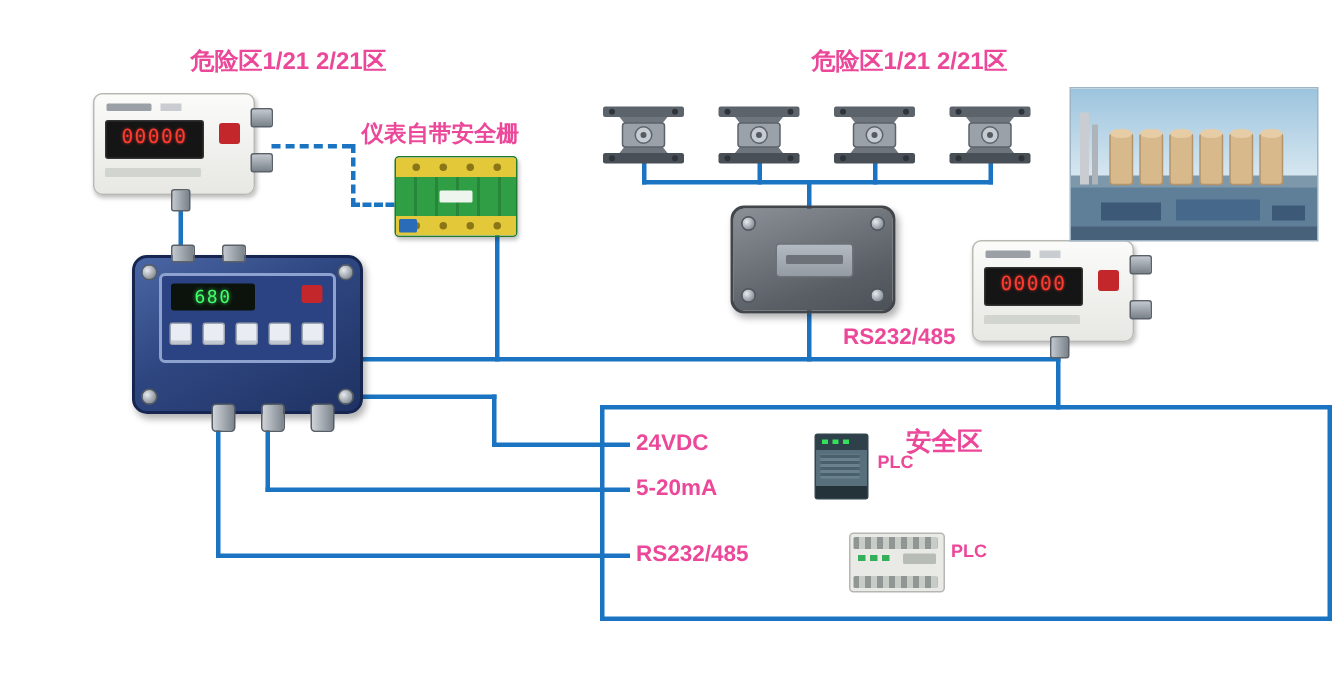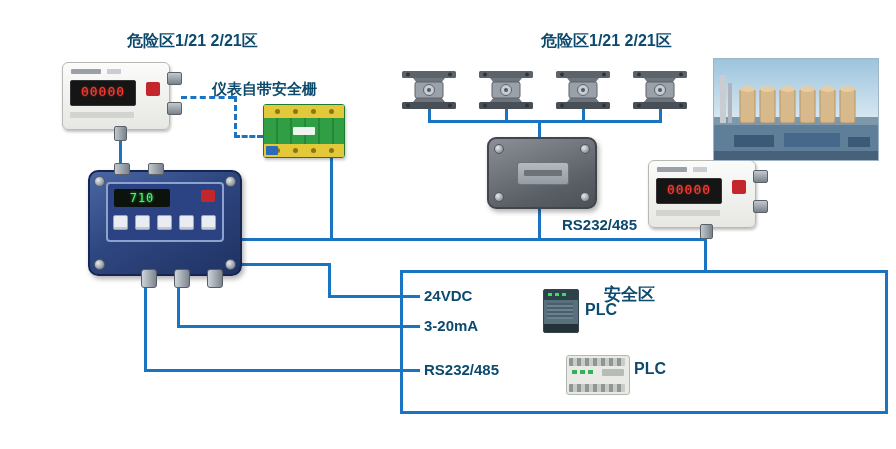--- a/index.html
+++ b/index.html
@@ -1,21 +1,21 @@
 <!DOCTYPE html>
 <html style="--wire: #1b74c2; --green: #2f9e44; --yellow: #e3c83a; --disp-green: #41ff6b; --disp-red: #ff3b30;"><head>
 <meta charset="utf-8">
 <style>
   html,body{margin:0;padding:0;background:#fff}
   .canvas{position:relative;width:896px;height:449px;background:#fff;overflow:hidden;
           font-family:"Liberation Sans","DejaVu Sans",sans-serif;color:#111}
 
   
-  .lbl{position:absolute;font-weight:bold;white-space:nowrap;font-size:15px;color:#0c4a6e}
-  .sz16{font-size:16px}.sz17{font-size:17px}.sz14{font-size:16px}
+  .lbl{position:absolute;font-weight:bold;white-space:nowrap;font-size:15px;color:#ec4899}
+  .sz16{font-size:16px}.sz17{font-size:17px}.sz14{font-size:12px}
   .vstack span{display:block;line-height:23px;font-size:16px;font-weight:bold}
 
   
   .hline,.vline{position:absolute;background:var(--wire,#1b74c2)}
   .hline{height:3px}.vline{width:3px}
   .hdash{position:absolute;height:0;border-top:3px dashed var(--wire,#1b74c2)}
   .vdash{position:absolute;width:0;border-left:3px dashed var(--wire,#1b74c2)}
 
   
   .safebox{position:absolute;left:400px;top:270px;width:482px;height:138px;border:3px solid var(--wire,#1b74c2)}
@@ -165,21 +165,21 @@
   </div>
 
   <div class="controller">
     <div class="ctl-screw s1"></div>
     <div class="ctl-screw s2"></div>
     <div class="ctl-screw s3"></div>
     <div class="ctl-screw s4"></div>
     <div class="ctl-gtop t1"></div>
     <div class="ctl-gtop t2"></div>
     <div class="ctl-panel">
-      <div class="ctl-display">710</div>
+      <div class="ctl-display">680</div>
       <div class="ctl-logo"></div>
       <div class="ctl-keys">
         <span class="key"></span>
         <span class="key"></span>
         <span class="key"></span>
         <span class="key"></span>
         <span class="key"></span>
       </div>
     </div>
     <div class="ctl-gbot b1"></div>
@@ -309,25 +309,25 @@
   </div>
   <div class="plc2">
     <div class="plc2-row r-top"></div>
     <div class="plc2-leds"></div>
     <div class="plc2-tag"></div>
     <div class="plc2-row r-bot"></div>
   </div>
 
   <div class="lbl sz16" style="left:127px;top:31px">危险区1/21 2/21区</div>
   <div class="lbl sz16" style="left:541px;top:31px">危险区1/21 2/21区</div>
-  <div class="lbl" style="left:212px;top:80px">仪表自带安全栅</div>
+  <div class="lbl" style="left:241px;top:80px">仪表自带安全栅</div>
 
 
   <div class="lbl" style="left:562px;top:216px">RS232/485</div>
 
   <div class="lbl sz17" style="left:604px;top:283px">安全区</div>
   <div class="lbl" style="left:424px;top:287px">24VDC</div>
-  <div class="lbl" style="left:424px;top:317px">3-20mA</div>
+  <div class="lbl" style="left:424px;top:317px">5-20mA</div>
   <div class="lbl" style="left:424px;top:361px">RS232/485</div>
   <div class="lbl sz14" style="left:585px;top:301px">PLC</div>
   <div class="lbl sz14" style="left:634px;top:360px">PLC</div>
 
 </div>
 
 </body></html>

